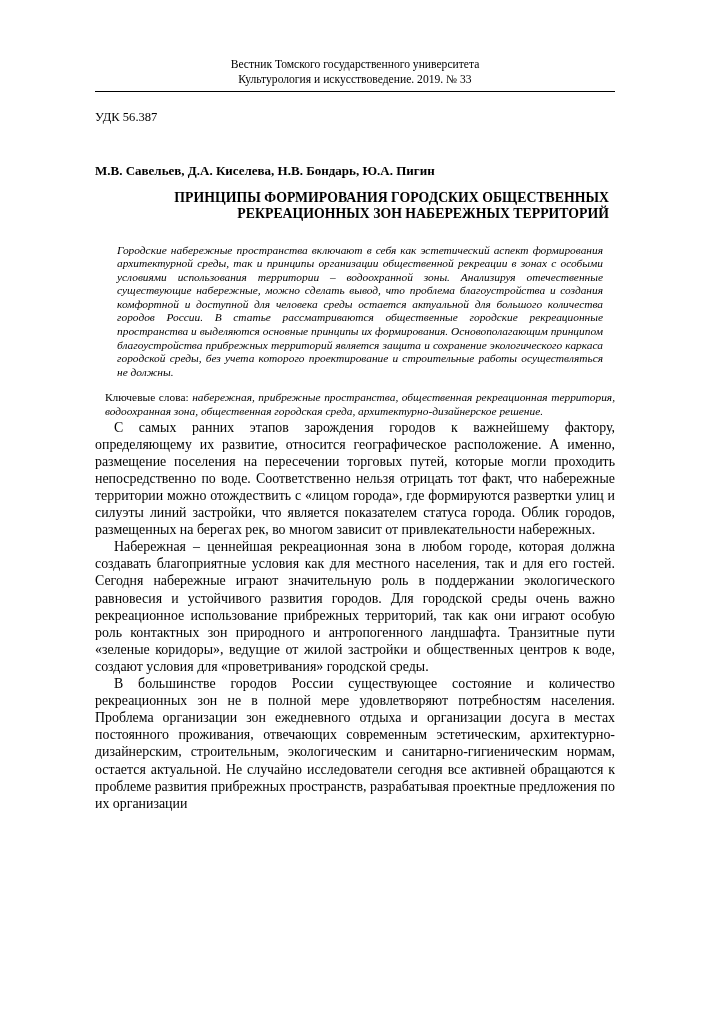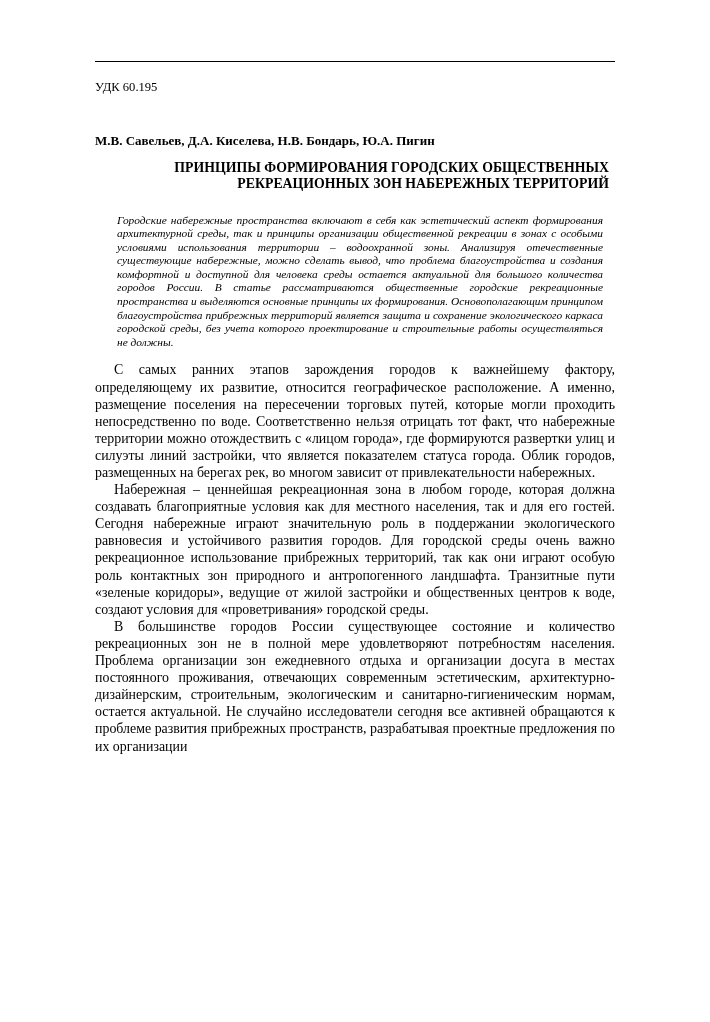--- a/index.html
+++ b/index.html
@@ -77,33 +77,38 @@
   .body-text p {
     margin: 0;
     text-indent: 19px;
   }
 </style>
 </head>
 <body>
 
 <div class="page">
 
+  <div class="running-header">
+    <div>Вестник Томского государственного университета</div>
+    <div>Культурология и искусствоведение. 2019. № 33</div>
+  </div>
 
   <hr class="header-rule">
 
   <div class="meta">
-    <div>УДК 60.195</div>
+    <div>УДК 56.387</div>
   </div>
 
   <div class="authors">М.В. Савельев, Д.А. Киселева, Н.В. Бондарь, Ю.А. Пигин</div>
 
   <div class="title">ПРИНЦИПЫ ФОРМИРОВАНИЯ ГОРОДСКИХ ОБЩЕСТВЕННЫХ РЕКРЕАЦИОННЫХ ЗОН НАБЕРЕЖНЫХ ТЕРРИТОРИЙ</div>
 
   <div class="abstract-block">
     <p class="abstract">Городские набережные пространства включают в себя как эстетический аспект формирования архитектурной среды, так и принципы организации общественной рекреации в зонах с особыми условиями использования территории – водоохранной зоны. Анализируя отечественные существующие набережные, можно сделать вывод, что проблема благоустройства и создания комфортной и доступной для человека среды остается актуальной для большого количества городов России. В статье рассматриваются общественные городские рекреационные пространства и выделяются основные принципы их формирования. Основополагающим принципом благоустройства прибрежных территорий является защита и сохранение экологического каркаса городской среды, без учета которого проектирование и строительные работы осуществляться не должны.</p>
+    <p class="keywords"><span class="kw-label">Ключевые слова: </span><span>набережная, прибрежные пространства, общественная рекреационная территория, водоохранная зона, общественная городская среда, архитектурно-дизайнерское решение.</span></p>
   </div>
 
   <div class="body-text">
     <p>С самых ранних этапов зарождения городов к важнейшему фактору, определяющему их развитие, относится географическое расположение. А именно, размещение поселения на пересечении торговых путей, которые могли проходить непосредственно по воде. Соответственно нельзя отрицать тот факт, что набережные территории можно отождествить с «лицом города», где формируются развертки улиц и силуэты линий застройки, что является показателем статуса города. Облик городов, размещенных на берегах рек, во многом зависит от привлекательности набережных.</p>
     <p>Набережная – ценнейшая рекреационная зона в любом городе, которая должна создавать благоприятные условия как для местного населения, так и для его гостей. Сегодня набережные играют значительную роль в поддержании экологического равновесия и устойчивого развития городов. Для городской среды очень важно рекреационное использование прибрежных территорий, так как они играют особую роль контактных зон природного и антропогенного ландшафта. Транзитные пути «зеленые коридоры», ведущие от жилой застройки и общественных центров к воде, создают условия для «проветривания» городской среды.</p>
     <p>В большинстве городов России существующее состояние и количество рекреационных зон не в полной мере удовлетворяют потребностям населения. Проблема организации зон ежедневного отдыха и организации досуга в местах постоянного проживания, отвечающих современным эстетическим, архитектурно-дизайнерским, строительным, экологическим и санитарно-гигиеническим нормам, остается актуальной. Не случайно исследователи сегодня все активней обращаются к проблеме развития прибрежных пространств, разрабатывая проектные предложения по их организации</p>
   </div>
 
 </div>
 

